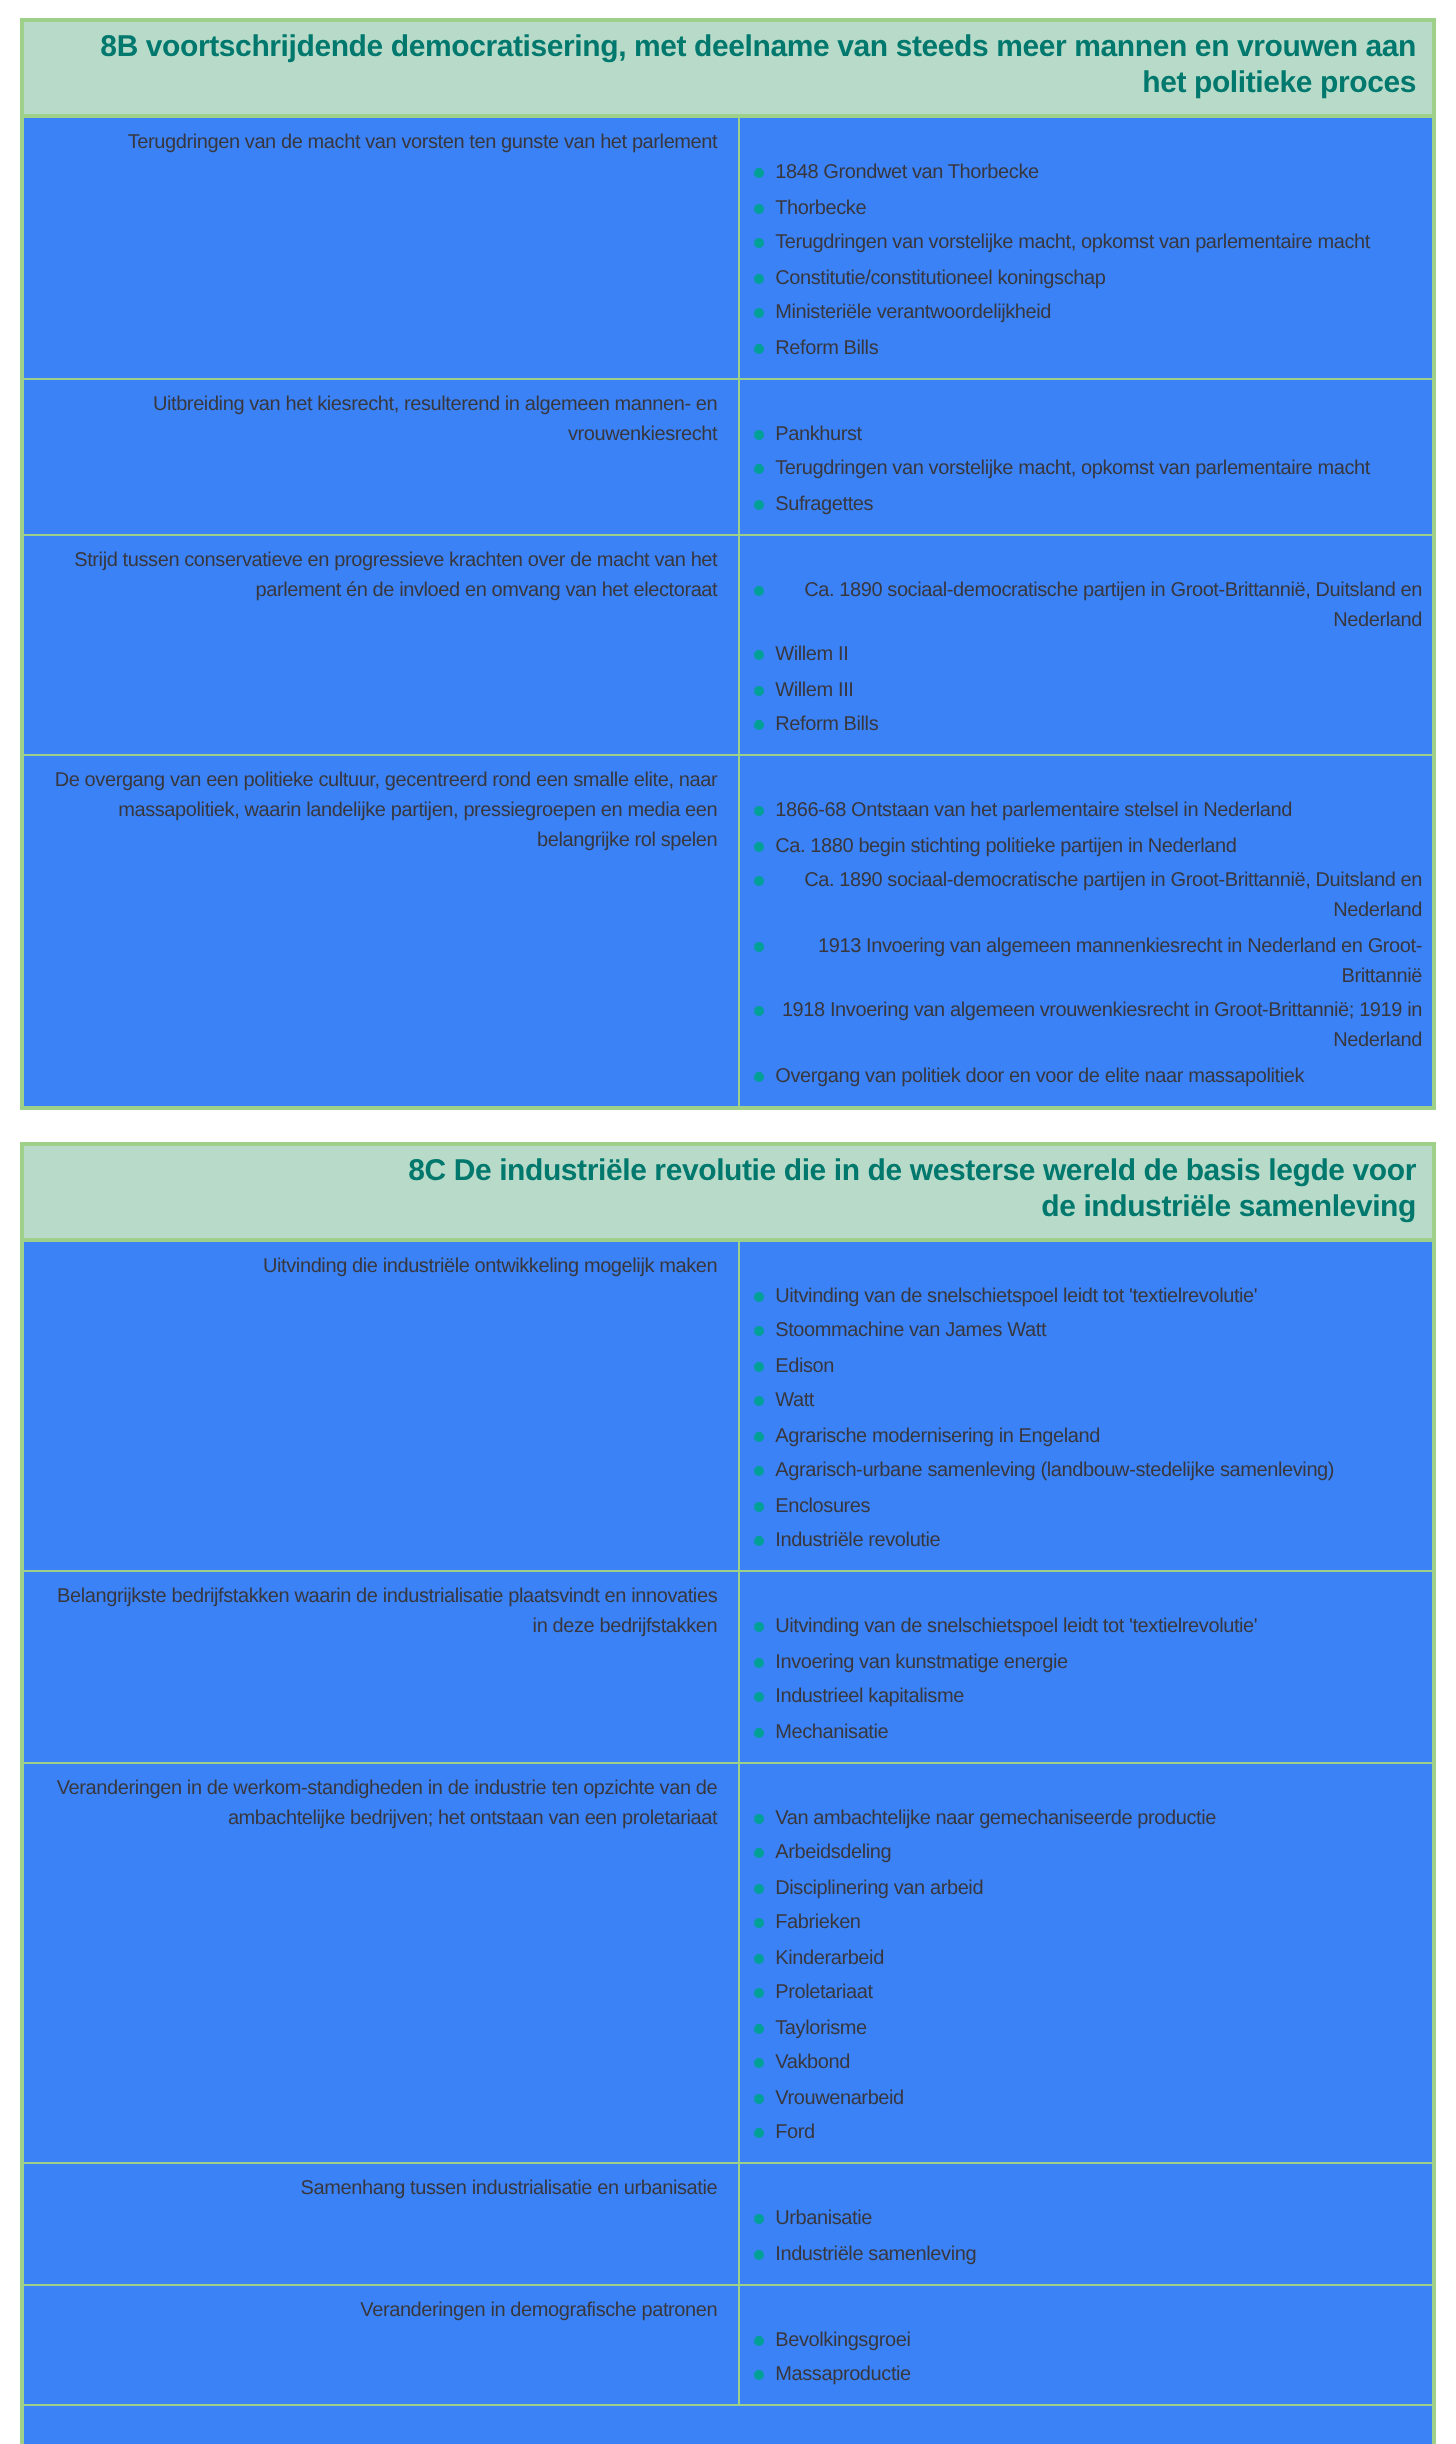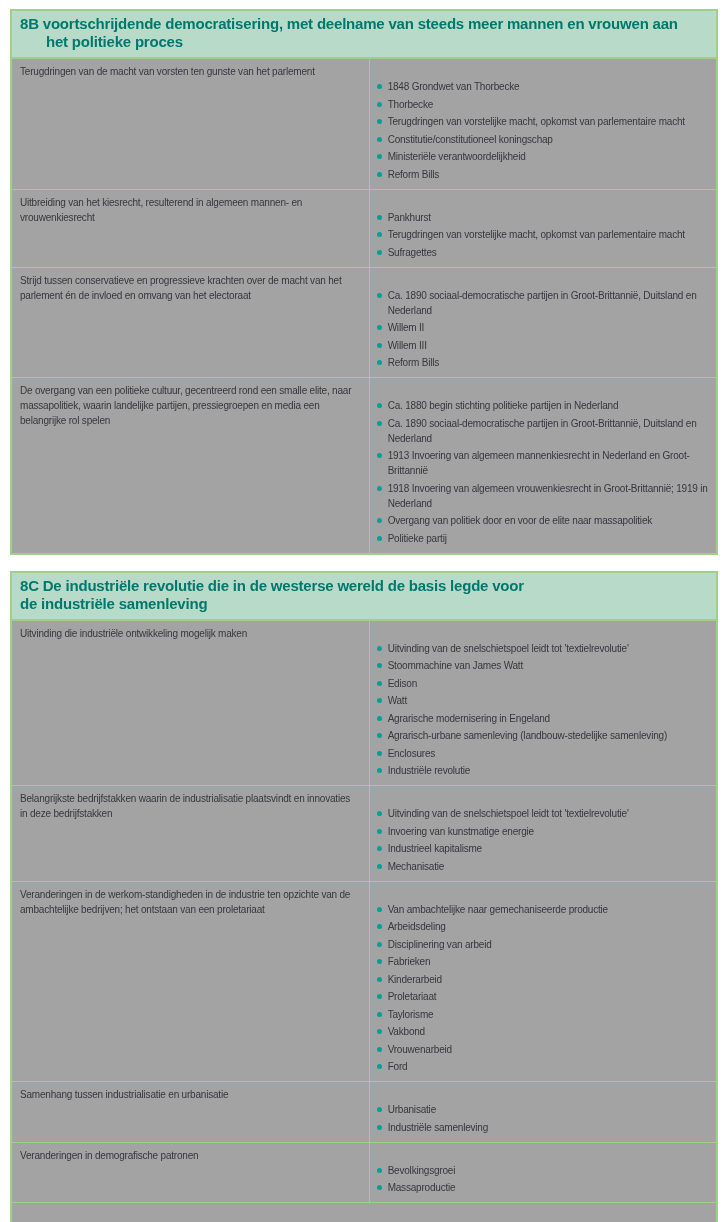--- a/index.html
+++ b/index.html
@@ -11,21 +11,22 @@
     -webkit-font-smoothing: antialiased;
   }
   .page {
     padding: 9px 10px 7px 10px;
     display: flex;
     flex-direction: column;
     gap: 16px;
   }
   .table {
     border: 2px solid var(--border, #9ed089);
-    background: #a3a3a3;
+    background: #3b82f6;
+    text-align: right;
   }
   .band {
     background: var(--header-bg, #b7dbc8);
     border-bottom: 2px solid var(--border, #9ed089);
     padding: 4px 8px 6px 8px;
   }
   .title {
     color: var(--header-text, #00786d);
     font-weight: bold;
     font-size: 15px;
@@ -164,41 +165,41 @@
   </div>
 
   <div class="row">
     <div class="cell left">
       <span>De overgang van een politieke cultuur, gecentreerd rond een smalle elite, naar massapolitiek, waarin landelijke partijen, pressiegroepen en media een belangrijke rol spelen</span>
     </div>
     <div class="cell right">
       <ul class="kw">
               <li>
                 <span class="bullet"></span>
+                <span>1866-68 Ontstaan van het parlementaire stelsel in Nederland</span>
+              </li>
+              <li>
+                <span class="bullet"></span>
                 <span>Ca. 1880 begin stichting politieke partijen in Nederland</span>
               </li>
               <li>
                 <span class="bullet"></span>
                 <span>Ca. 1890 sociaal-democratische partijen in Groot-Brittannië, Duitsland en Nederland</span>
               </li>
               <li>
                 <span class="bullet"></span>
                 <span>1913 Invoering van algemeen mannenkiesrecht in Nederland en Groot-Brittannië</span>
               </li>
               <li>
                 <span class="bullet"></span>
                 <span>1918 Invoering van algemeen vrouwenkiesrecht in Groot-Brittannië; 1919 in Nederland</span>
               </li>
               <li>
                 <span class="bullet"></span>
                 <span>Overgang van politiek door en voor de elite naar massapolitiek</span>
-              </li>
-              <li>
-                <span class="bullet"></span>
-                <span>Politieke partij</span>
               </li>
             </ul>
     </div>
   </div>
 </div>
   </section>
 
   <section class="table">
     <header class="band">
       <div class="title">8C De industriële revolutie die in de westerse wereld de basis legde voor<br>de industriële samenleving</div>

